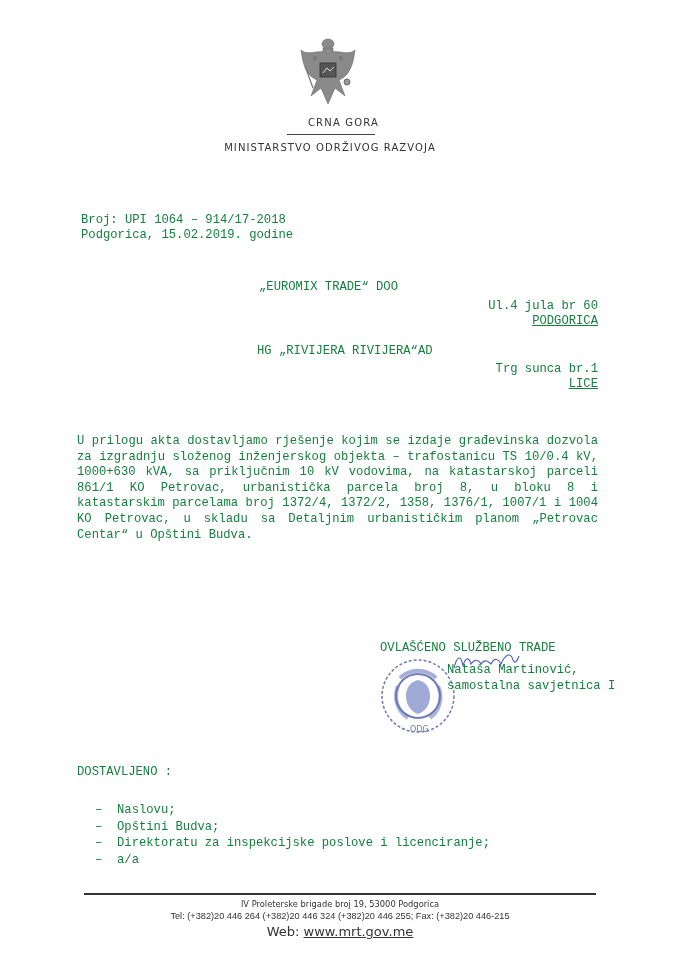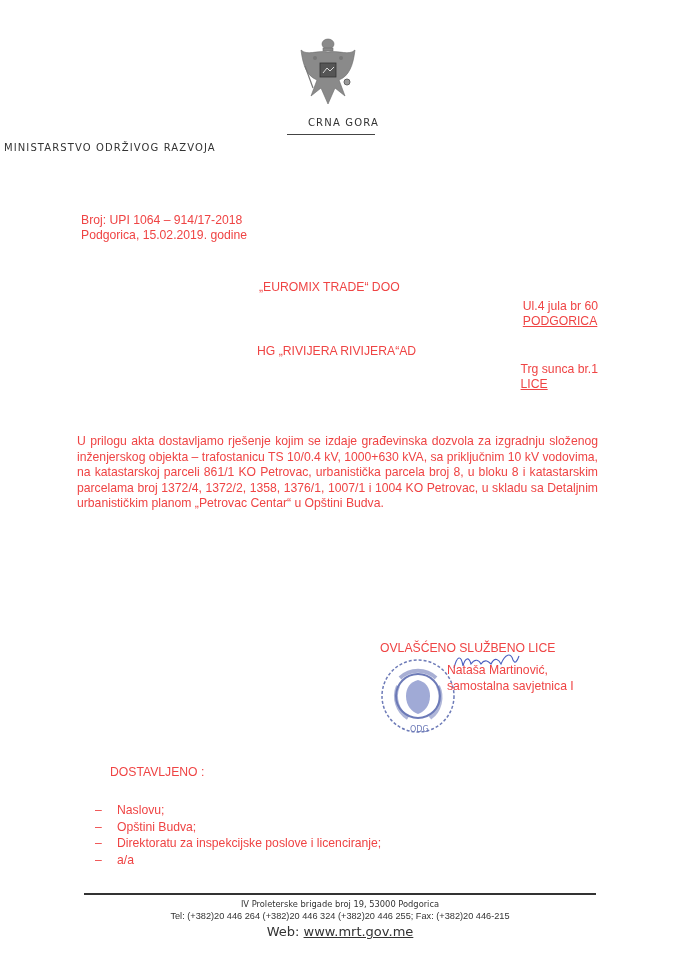--- a/index.html
+++ b/index.html
@@ -8,39 +8,39 @@
     font-family: "Liberation Sans", sans-serif; color: #1a1a1a;
     position: relative; overflow: hidden;
   }
   .page { position: absolute; left: 4px; top: 0; width: 679px; height: 763px; }
 
   
   .coat { position: absolute; left: 293px; top: 36px; width: 62px; height: 74px; }
   .country { position: absolute; left: 0; width: 679px; top: 117px; text-align: center;
     font-family: "DejaVu Sans", sans-serif; font-size: 10px; letter-spacing: 1.2px; color: #333; }
   .hdr-rule { position: absolute; left: 283px; top: 134px; width: 88px; height: 1px; background: #444; }
-  .ministry { position: absolute; left: 0; width: 652px; top: 141px; 
+  .ministry { position: absolute; left: 0; width: 652px; top: 141px; text-align: center;
     font-family: "DejaVu Sans", sans-serif; font-size: 10px; letter-spacing: 1.1px; line-height: 13px; color: #333; }
 
-  .txt { font-family: Liberation Sans, sans-serif; font-size: 12.2px; color: #ef4444; }
+  .txt { font-family: Liberation Mono, monospace; font-size: 12.2px; color: #15803d; }
   .meta { position: absolute; left: 77px; top: 213px; line-height: 15px; }
 
   .recip-name { position: absolute; left: 255px; }
-  .recip-addr { position: absolute; right: 85px; text-align: left; line-height: 15px; }
+  .recip-addr { position: absolute; right: 85px; text-align: right; line-height: 15px; }
   .u { text-decoration: underline; }
 
   .body-text { position: absolute; left: 73px; top: 434px; width: 521px; text-align: justify;
     text-align-last: left; line-height: 15.6px; }
 
   .sig-title { position: absolute; left: 376px; top: 641px; font-size: 12.2px; }
   .sig-name { position: absolute; left: 431px; top: 663px; line-height: 15.5px; margin-left: 12px; }
   .sig-scrawl { position: absolute; left: 447px; top: 650px; width: 70px; height: 24px; }
   .stamp { position: absolute; left: 374px; top: 656px; width: 80px; height: 80px; opacity: 0.75; }
 
-  .dost { position: absolute; left: 73px; top: 765px; margin-left: 33px; }
+  .dost { position: absolute; left: 73px; top: 765px; }
   .dist-list { position: absolute; left: 91px; top: 802px; margin: 0; padding: 0; list-style: none; line-height: 16.5px; }
   .dist-list li { position: relative; padding-left: 22px; }
   .dist-list li .dash { position: absolute; left: 0; top: 0; }
 
   .footer-rule { position: absolute; left: 80px; top: 893px; width: 512px; height: 2px; background: #333; }
   .footer { position: absolute; left: 80px; width: 512px; text-align: center; font-family: "DejaVu Sans", sans-serif; color: #333; }
   .f1 { top: 899px; font-size: 8.3px; }
   .f2 { top: 911px; font-size: 9.2px; font-family: "Liberation Sans", sans-serif; }
   .f3 { top: 924px; font-size: 13px; }
   .f3 a { color: #333; text-decoration: underline; }
@@ -82,21 +82,21 @@
   </div>
 
   <div class="recip-name txt" style="top:344px; left:253px;">HG „RIVIJERA RIVIJERA“AD</div>
   <div class="recip-addr txt" style="top:362px;">
     <div>Trg sunca br.1</div>
     <div class="u">LICE</div>
   </div>
 
   <div class="body-text txt">U prilogu akta dostavljamo rješenje kojim se izdaje građevinska dozvola za izgradnju složenog inženjerskog objekta – trafostanicu TS 10/0.4 kV, 1000+630 kVA, sa priključnim 10 kV vodovima, na katastarskoj parceli 861/1 KO Petrovac, urbanistička parcela broj 8, u bloku 8 i katastarskim parcelama broj 1372/4, 1372/2, 1358, 1376/1, 1007/1 i 1004 KO Petrovac, u skladu sa Detaljnim urbanističkim planom „Petrovac Centar“ u Opštini Budva.</div>
 
-  <div class="sig-title txt">OVLAŠĆENO SLUŽBENO LICE</div>
+  <div class="sig-title txt">OVLAŠĆENO SLUŽBENO TRADE</div>
 
   <svg class="stamp" viewBox="0 0 80 80">
     <circle cx="40" cy="40" r="36" fill="none" stroke="#3d4fa0" stroke-width="1.5" stroke-dasharray="3 2"></circle>
     <circle cx="40" cy="40" r="22" fill="none" stroke="#3d4fa0" stroke-width="2"></circle>
     <path d="M40 24 C32 26 28 32 28 40 C28 50 34 56 40 58 C46 56 52 50 52 40 C52 32 48 26 40 24 Z" fill="#4a5cb0" opacity="0.7"></path>
     <path d="M22 22 A26 26 0 0 1 58 22" fill="none" stroke="#3d4fa0" stroke-width="4" opacity="0.6"></path>
     <path d="M20 30 A26 26 0 0 0 30 62" fill="none" stroke="#3d4fa0" stroke-width="4" opacity="0.55"></path>
     <path d="M60 30 A26 26 0 0 1 52 62" fill="none" stroke="#3d4fa0" stroke-width="4" opacity="0.55"></path>
     <text x="32" y="76" font-size="8" fill="#3d4fa0" font-family="DejaVu Sans, sans-serif">ODG</text>
   </svg>

